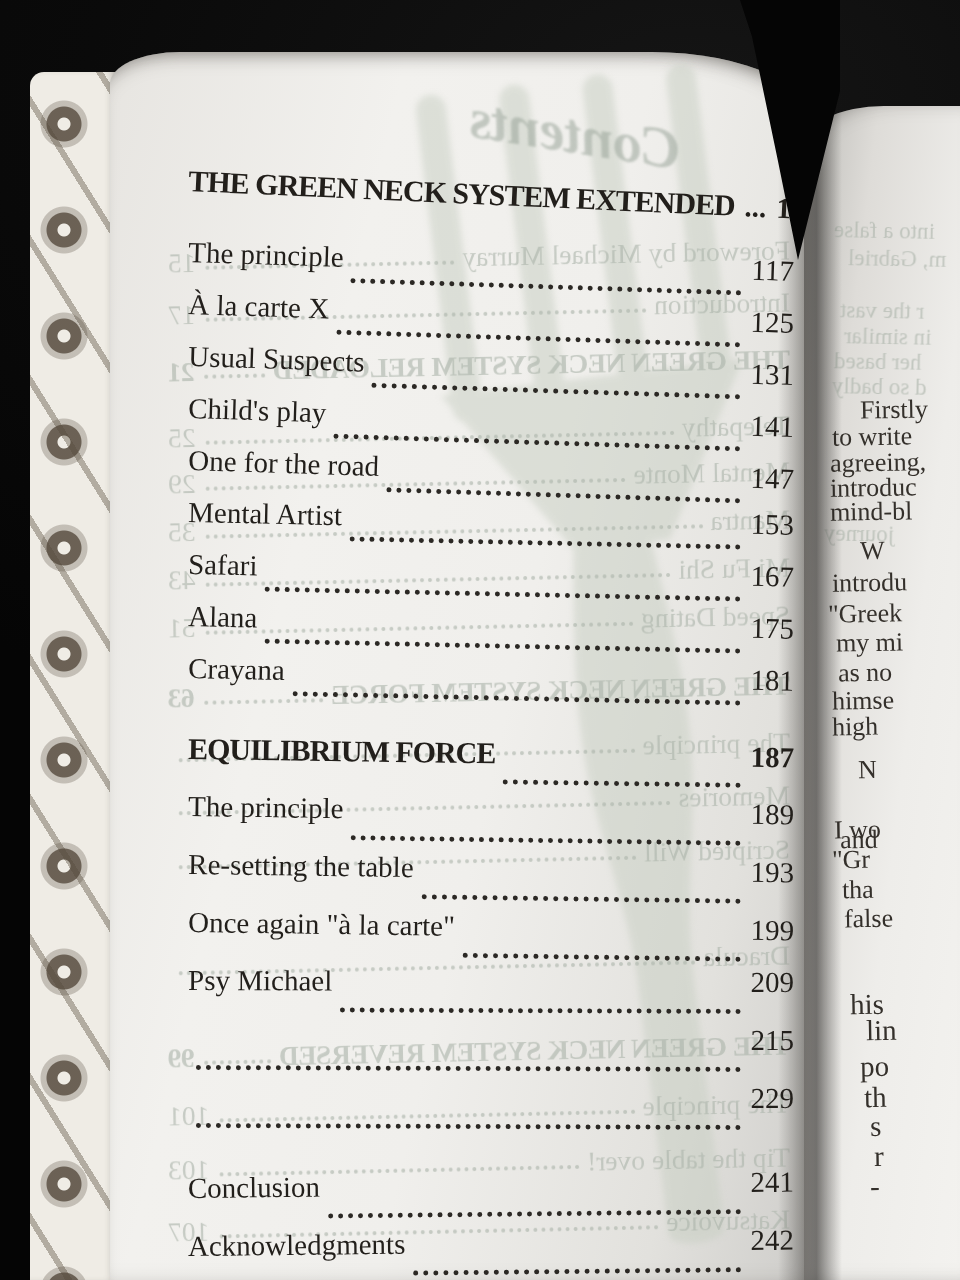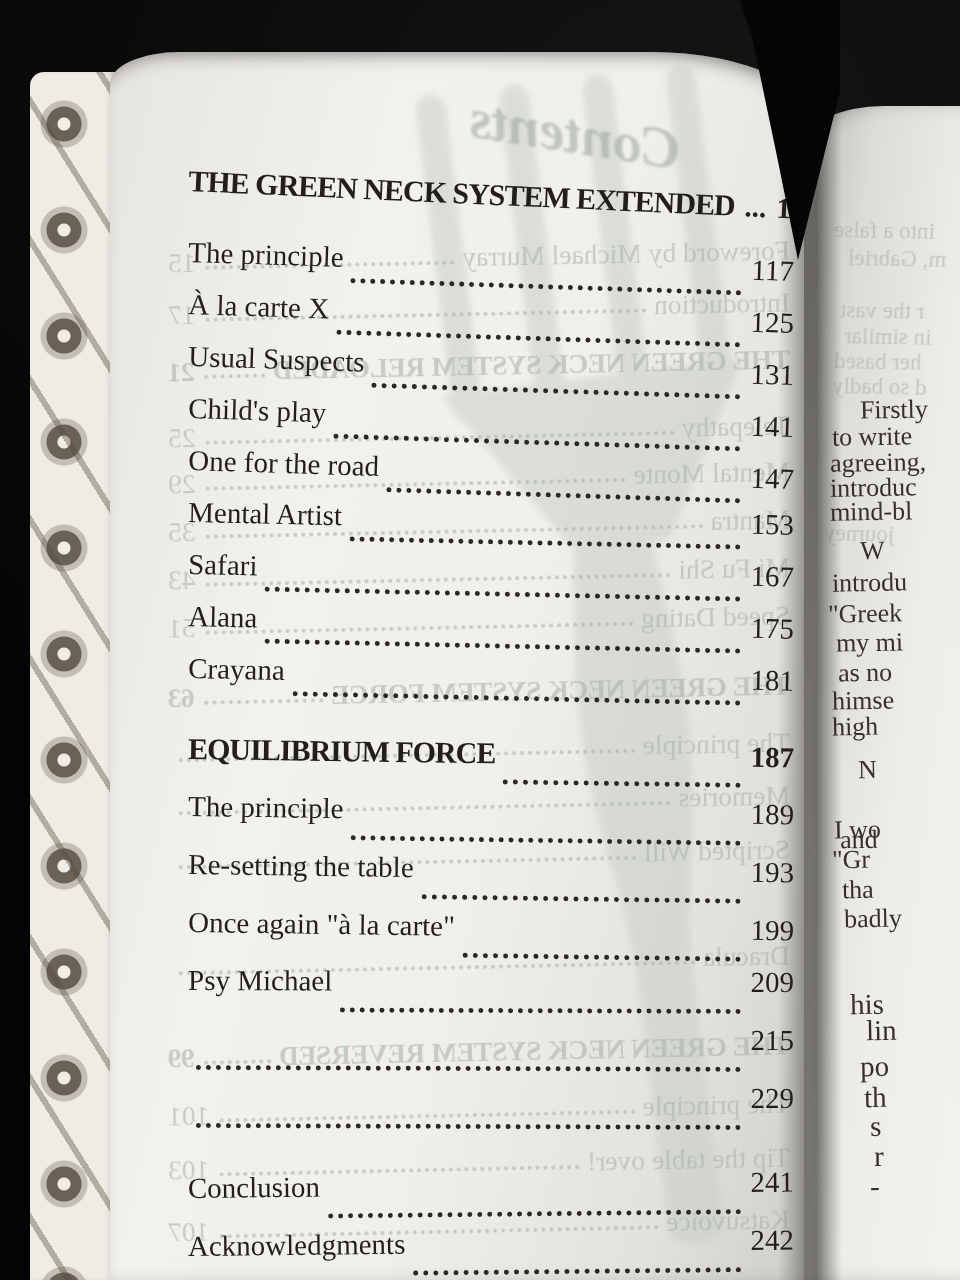--- a/index.html
+++ b/index.html
@@ -302,21 +302,21 @@
         <div class="frag" style="top: 493px; left: 24px;">"Greek</div>
         <div class="frag" style="top: 522px; left: 32px;">my mi</div>
         <div class="frag" style="top: 552px; left: 34px;">as no</div>
         <div class="frag" style="top: 580px; left: 28px;">himse</div>
         <div class="frag" style="top: 606px; left: 28px;">high</div>
         <div class="frag" style="top: 649px; left: 54px;">N</div>
         <div class="frag" style="top: 679px; left: 36px; margin-top: 40px;">and</div>
         <div class="frag" style="top: 709px; left: 30px;">I wo</div>
         <div class="frag" style="top: 739px; left: 28px;">"Gr</div>
         <div class="frag" style="top: 769px; left: 38px;">tha</div>
-        <div class="frag" style="top: 798px; left: 40px;">badly</div>
+        <div class="frag" style="top: 798px; left: 40px;">false</div>
         <div class="frag big" style="top: 882px; left: 46px;">his</div>
         <div class="frag big" style="top: 908px; left: 62px;">lin</div>
         <div class="frag big" style="top: 944px; left: 56px;">po</div>
         <div class="frag big" style="top: 975px; left: 60px;">th</div>
         <div class="frag big" style="top: 1004px; left: 66px;">s</div>
         <div class="frag big" style="top: 1034px; left: 70px;">r</div>
         <div class="frag big" style="top: 1064px; left: 66px;">-</div>
       </div>
   </div>
 

